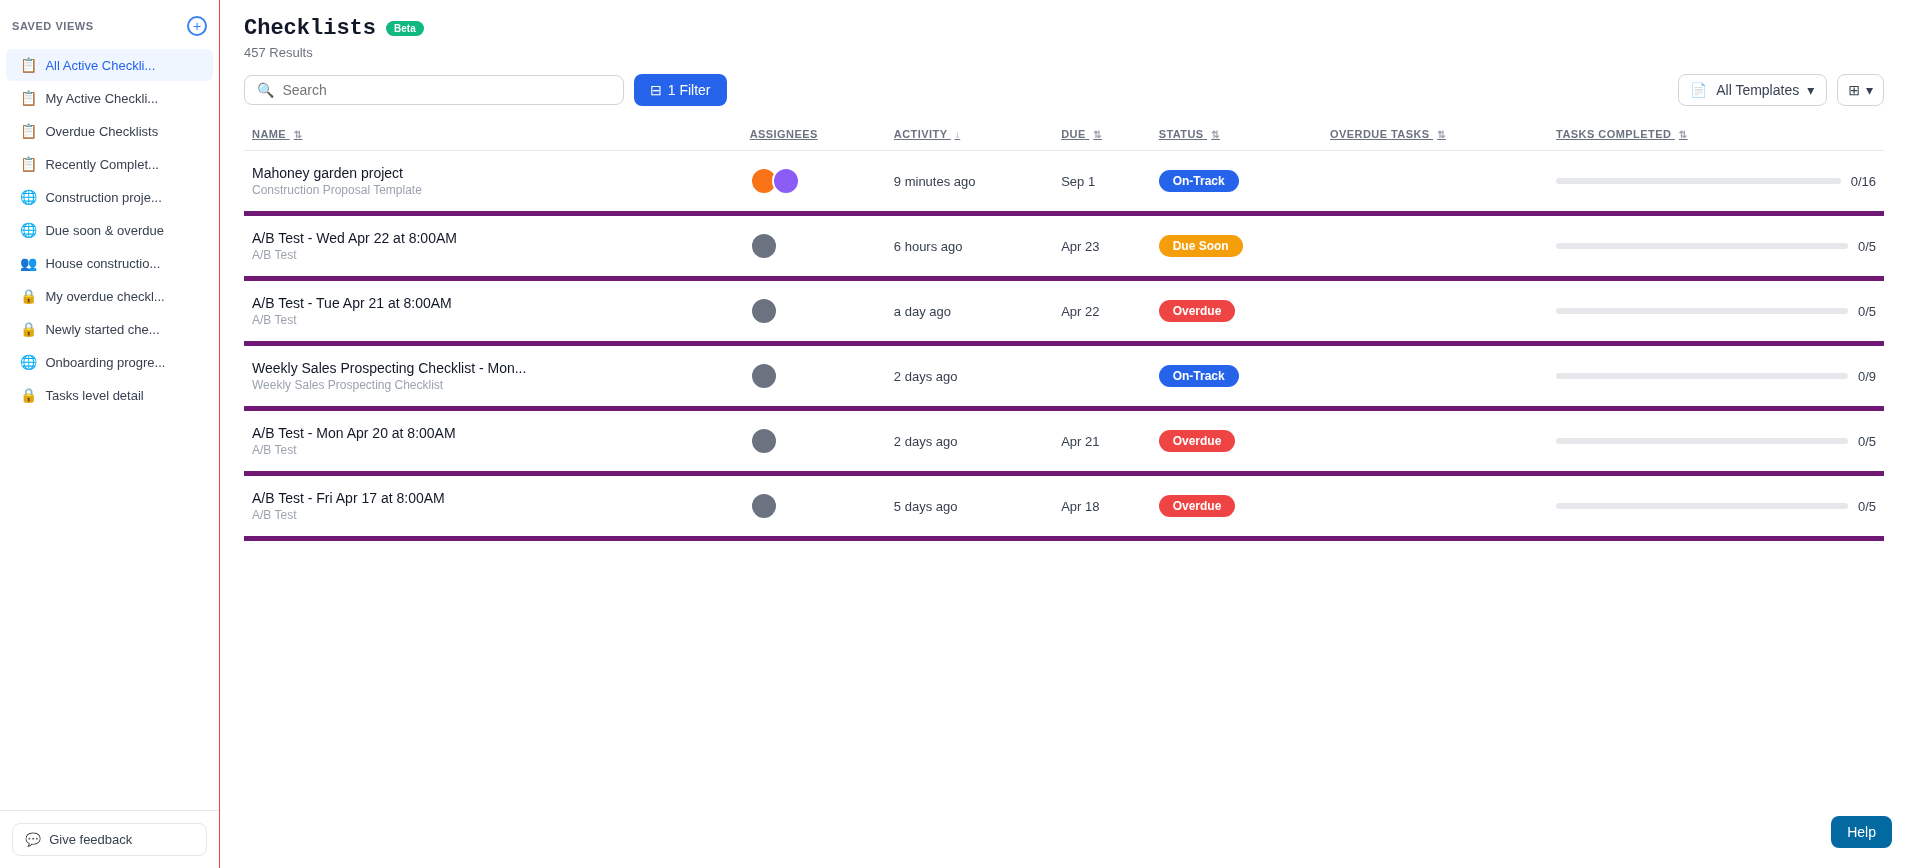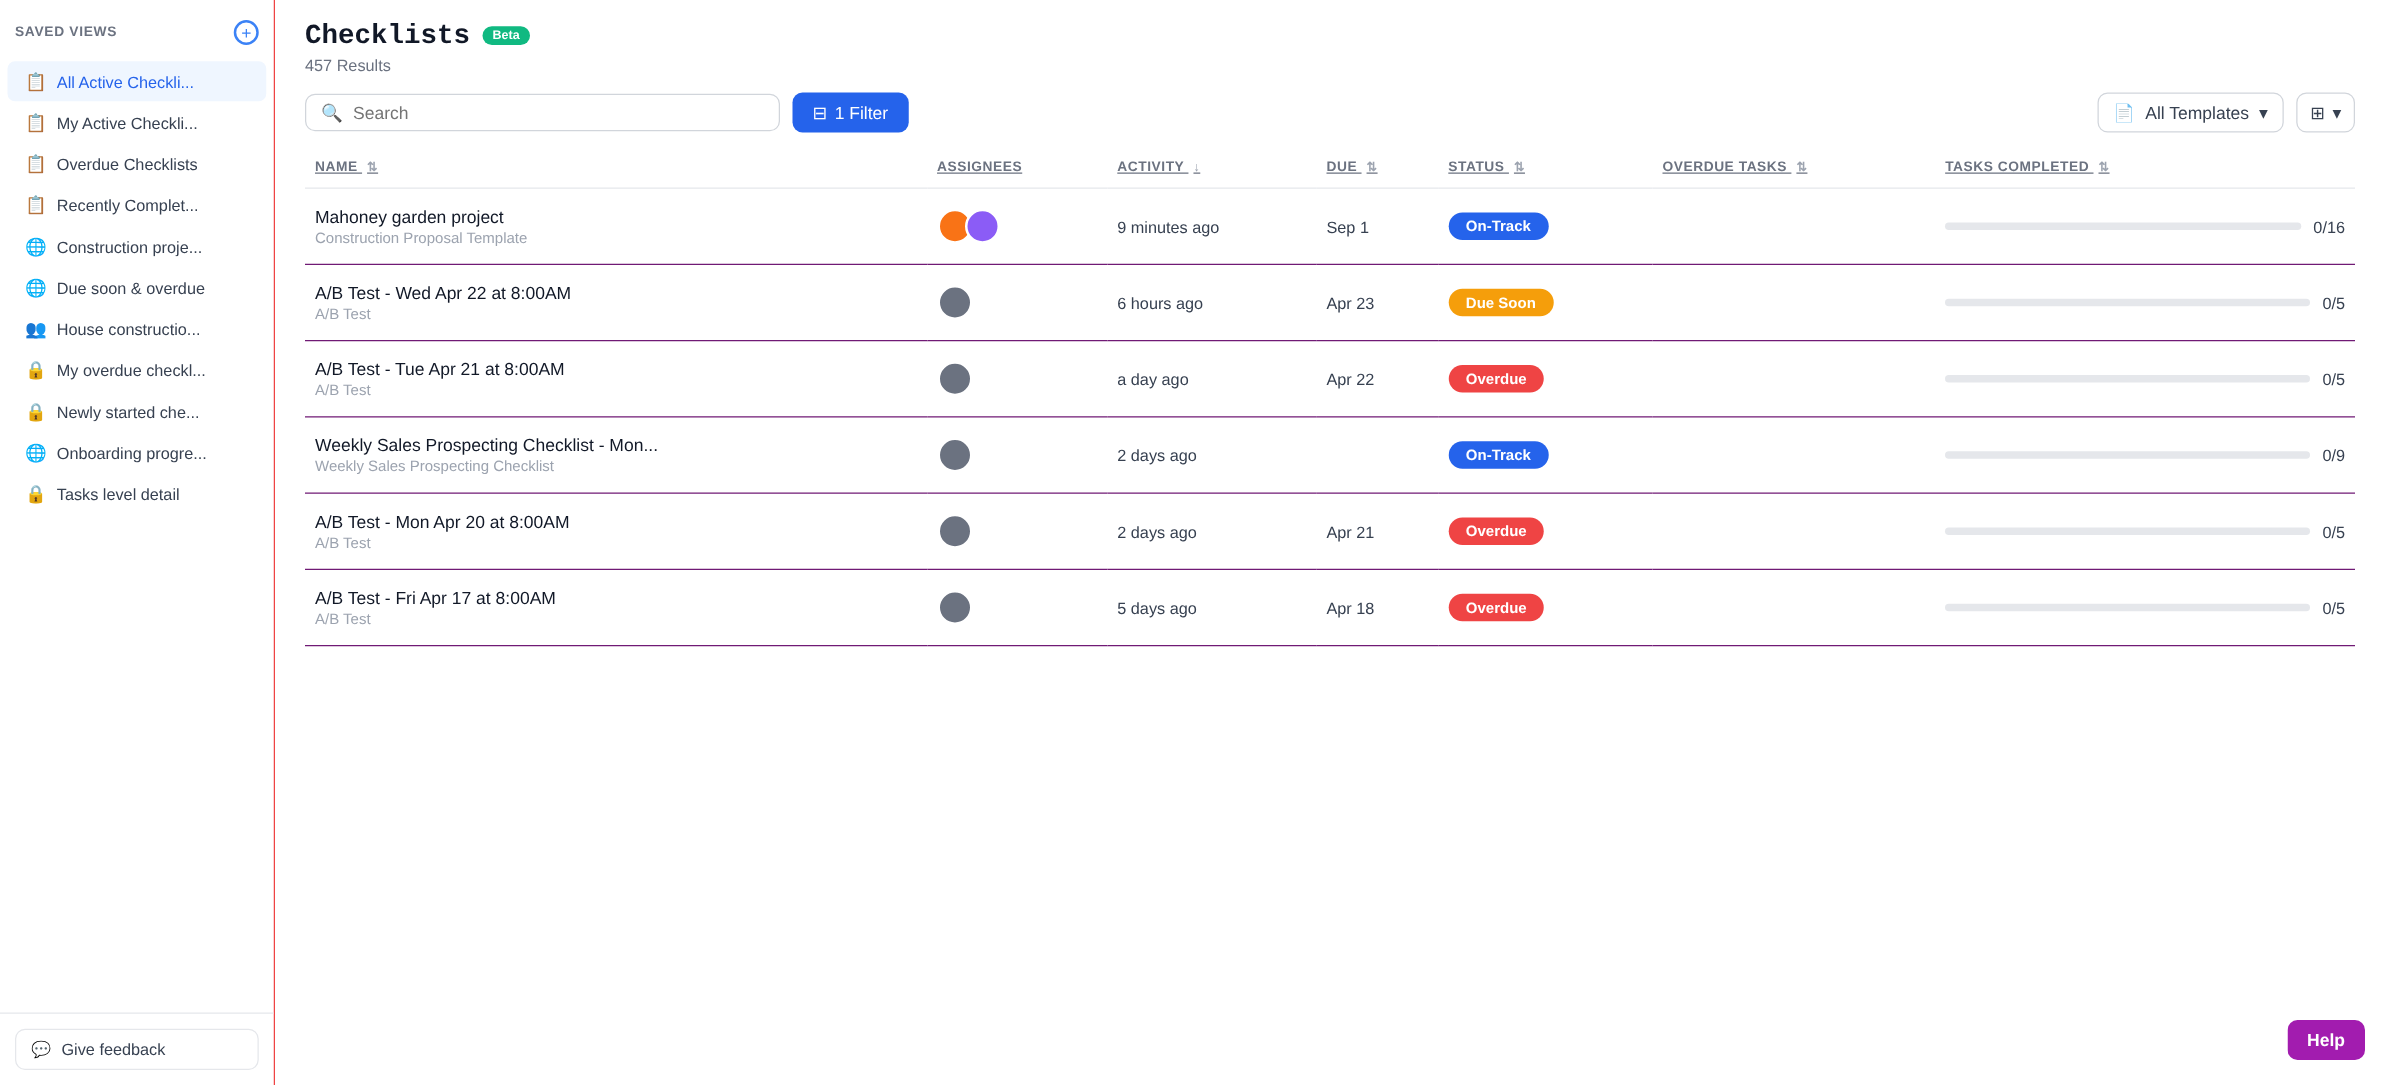--- a/index.html
+++ b/index.html
@@ -149,21 +149,21 @@
       color: #6b7280;
       text-transform: uppercase;
       letter-spacing: 0.04em;
       padding: 10px 8px;
       border-bottom: 1px solid #e5e7eb;
       white-space: nowrap;
       cursor: pointer;
       text-decoration: underline;
     }
     thead th .sort-icon { margin-left: 4px; color: #9ca3af; font-size: 10px; }
-    tbody tr { border-bottom: 1px solid #701a75; }
+    tbody tr { border-bottom: 5px solid #701a75; }
     tbody td { padding: 14px 8px; vertical-align: middle; }
     .row-name { font-size: 14px; font-weight: 500; color: #111827; }
     .row-template { font-size: 12px; color: #9ca3af; margin-top: 2px; }
     .avatars { display: flex; }
     .avatar {
       width: 28px; height: 28px; border-radius: 50%;
       background: #d1d5db;
       border: 2px solid #fff;
       margin-left: -6px;
       display: flex; align-items: center; justify-content: center;
@@ -202,27 +202,27 @@
 
     
     .sidebar-items::-webkit-scrollbar, .table-container::-webkit-scrollbar { width: 6px; }
     .sidebar-items::-webkit-scrollbar-thumb, .table-container::-webkit-scrollbar-thumb { background: #d1d5db; border-radius: 3px; }
 
     
     .help-btn {
       position: fixed;
       bottom: 20px;
       right: 16px;
-      background: #a21caf;
+      background: #0369a1;
       color: #fff;
       border: none;
       border-radius: 8px;
       padding: 8px 16px;
       font-size: 14px;
-      font-weight: 700;
+      font-weight: 400;
       cursor: pointer;
     }
   </style>
 </head>
 <body>
 
 <div id="sidebar">
   <div class="sidebar-header">
     <span>Saved Views</span>
     <button class="sidebar-add-btn">+</button>

